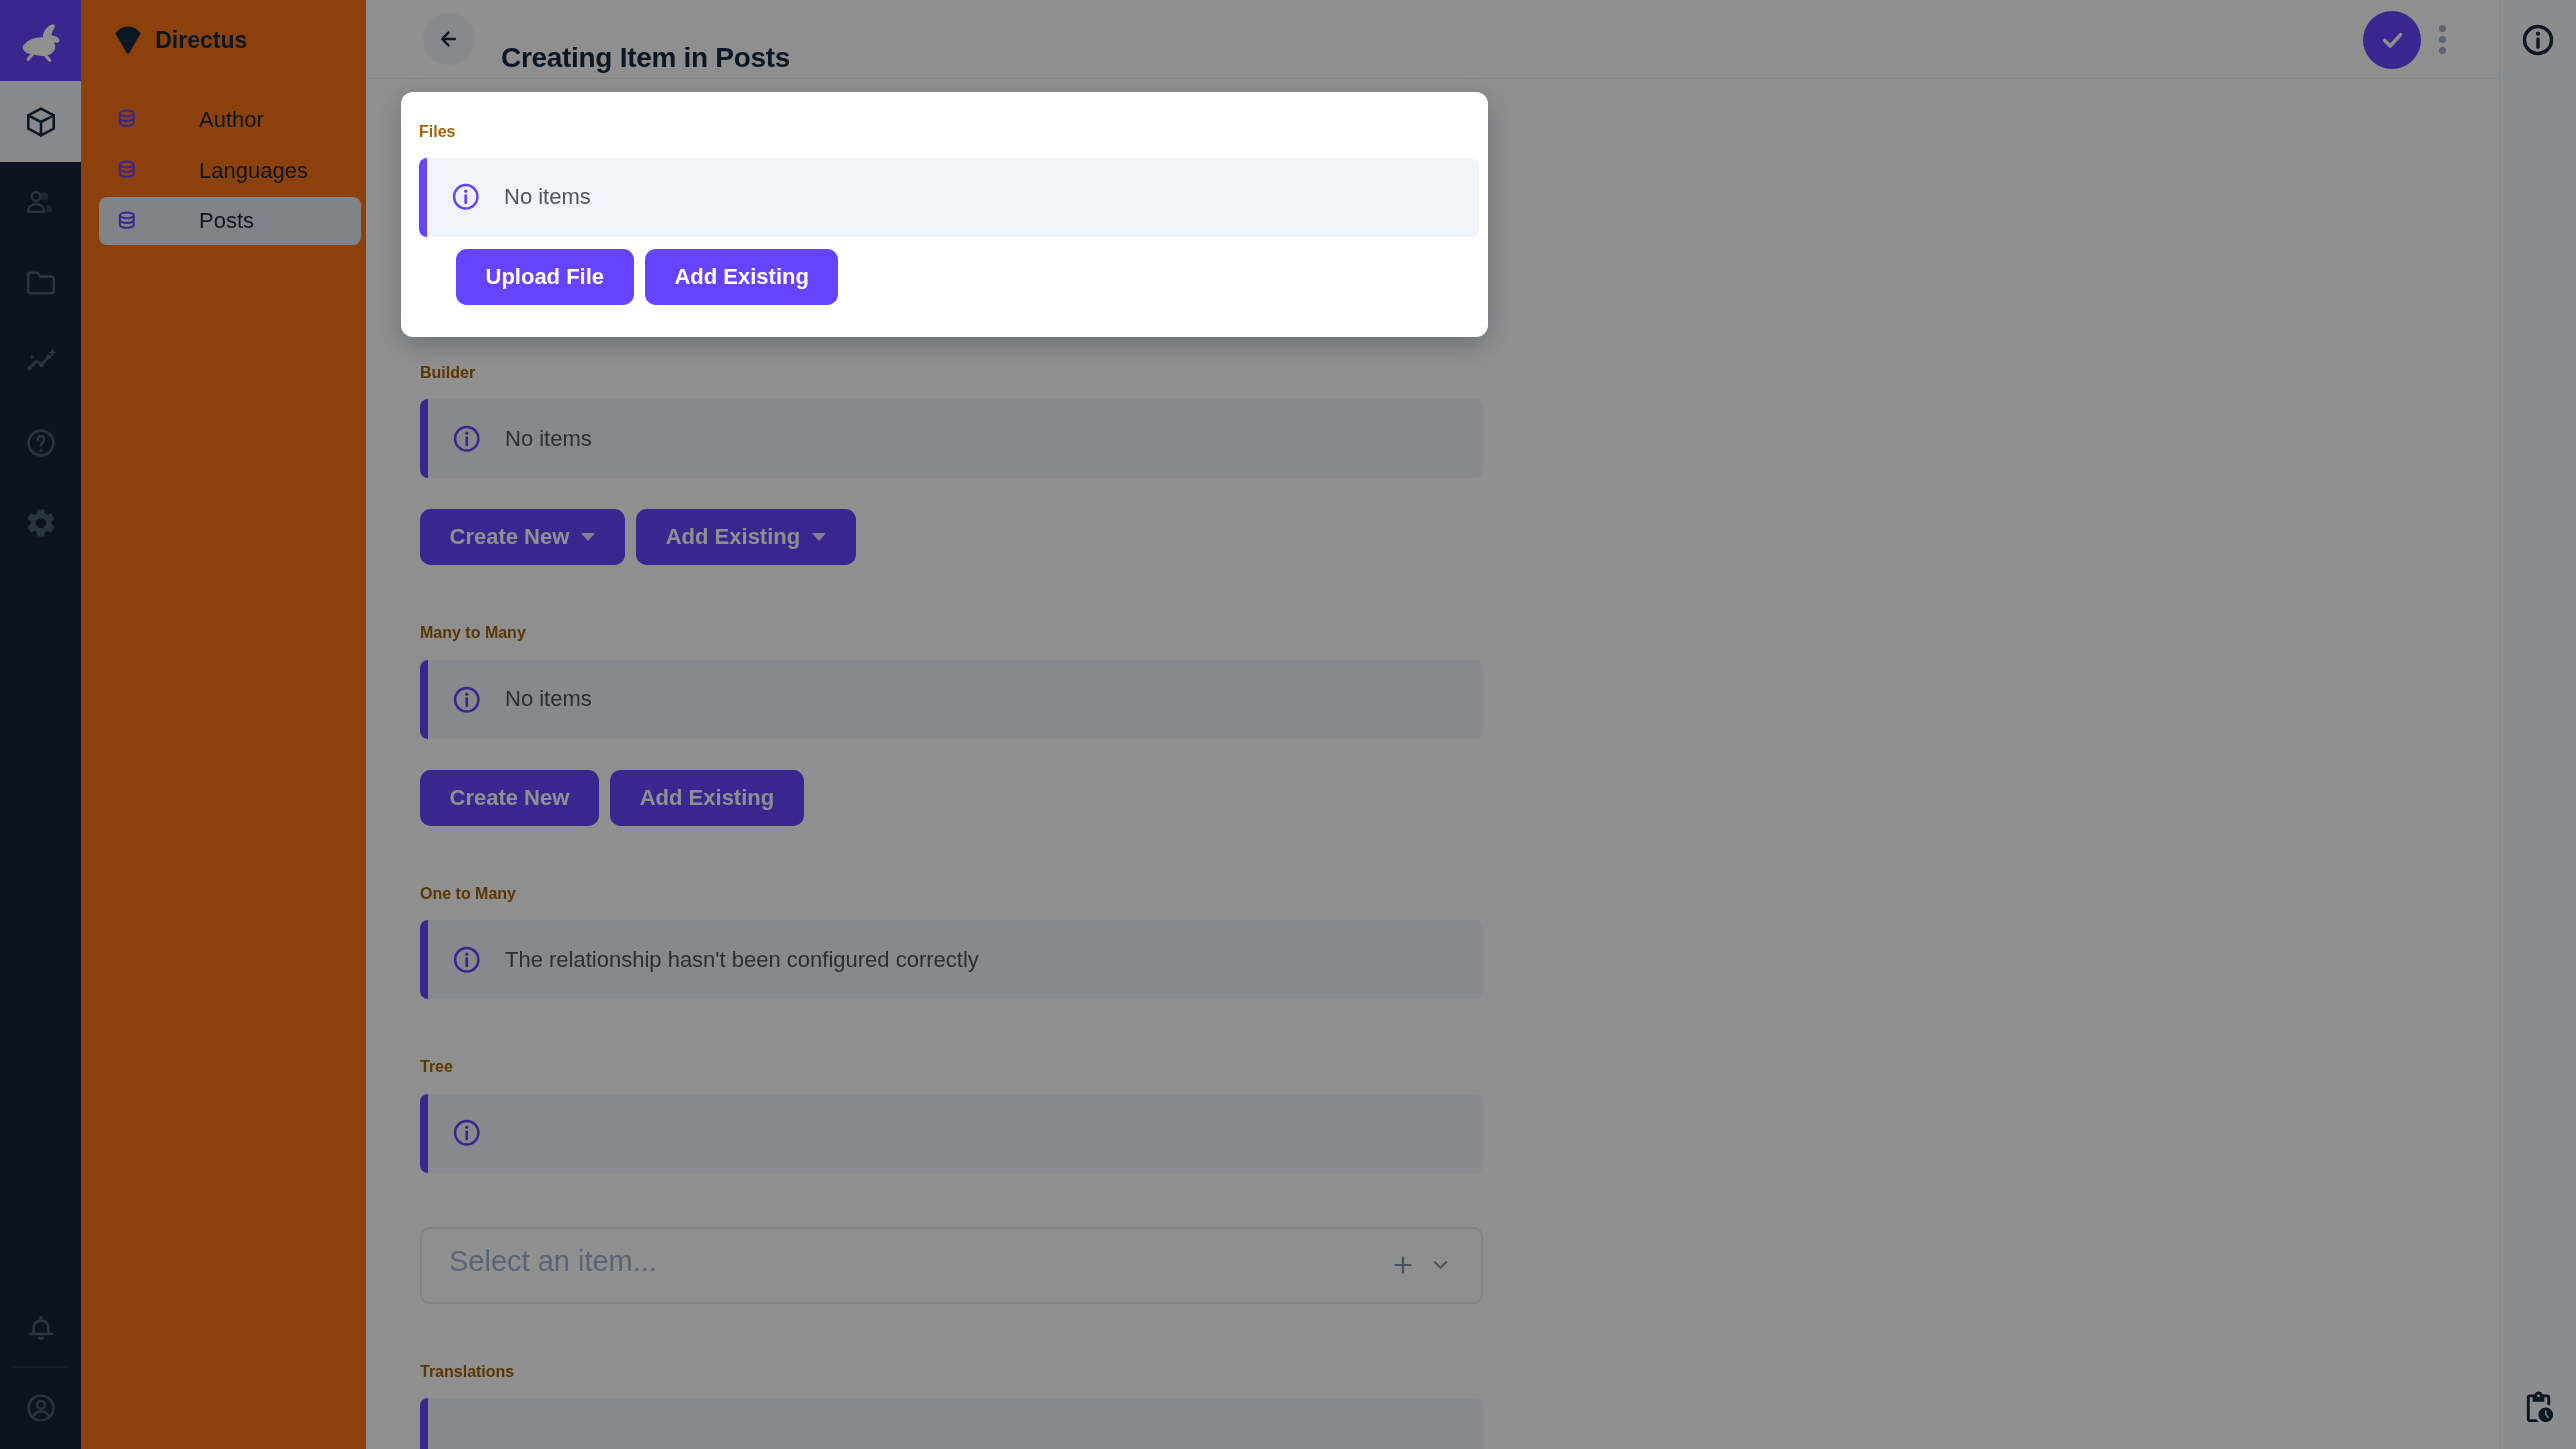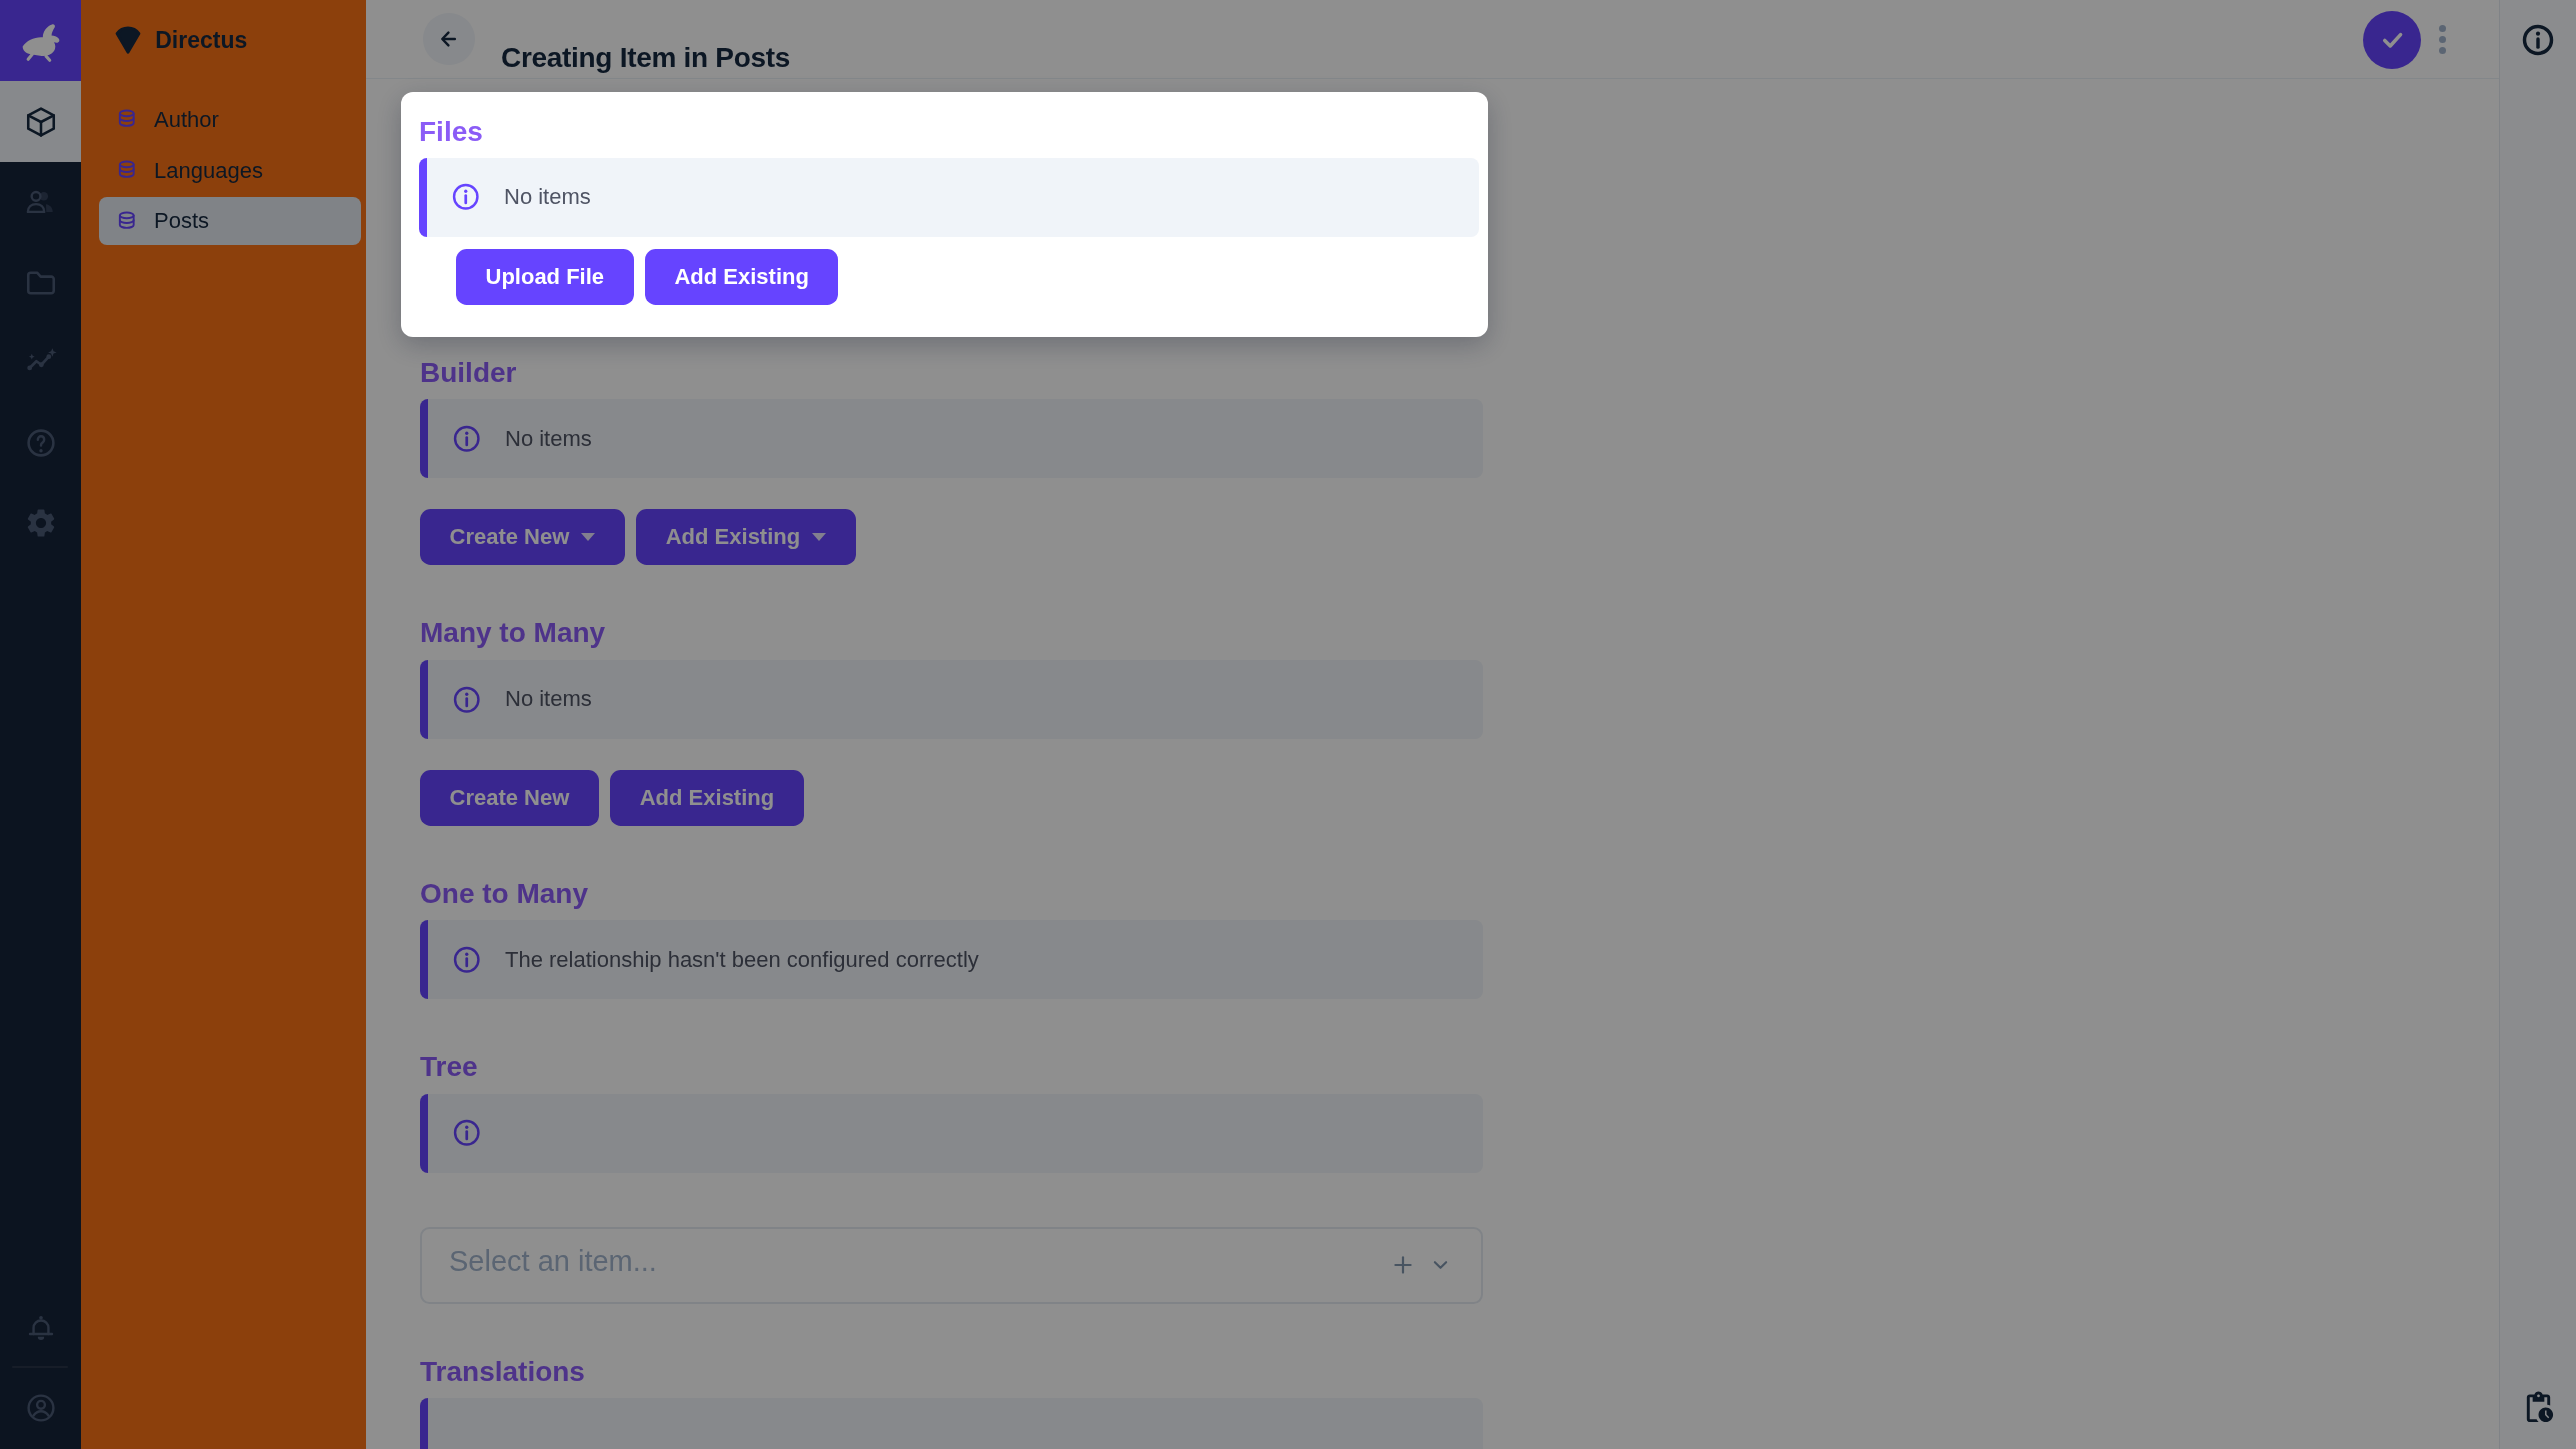--- a/index.html
+++ b/index.html
@@ -13,39 +13,39 @@
   .logo-tile{position:absolute;left:0;top:0;width:81px;height:81px;background:#6644FF;display:flex;align-items:center;justify-content:center;}
   .module-tile{position:absolute;left:0;width:81px;height:81px;display:flex;align-items:center;justify-content:center;}
   .module-tile.active{top:81px;background:#F0F4F9;}
   .mod-icon{position:absolute;left:0;width:81px;display:flex;justify-content:center;}
   .mod-divider{position:absolute;left:12px;width:56px;height:2px;background:#2A3548;border-radius:1.3px;}
   
   .nav{position:absolute;left:81px;top:0;width:285px;height:1449px;background:#f97316;z-index:1;}
   .nav-header{position:absolute;left:0;top:0;width:285px;height:81px;display:flex;align-items:center;padding-left:29.5px;box-sizing:border-box;}
   .nav-header .proj{margin-left:10.7px;font-size:23px;font-weight:600;color:#172940;}
   .nav-items{position:absolute;left:0;top:96px;width:285px;list-style:none;margin:0;padding:0;}
-  .nav-item{height:48px;margin:0 5.4px 2.7px 18px;border-radius:8px;display:flex;align-items:center;padding-left:14.8px;box-sizing:border-box;cursor:pointer;}
+  .nav-item{height:48px;margin:0 5.4px 2.7px 18px;border-radius:8px;display:flex;align-items:center;padding-left:14.8px;box-sizing:border-box;cursor:pointer;gap:45px;}
   .nav-item.active{background:#E4EAF1;}
   .nav-item .lbl{margin-left:14.8px;font-size:22px;font-weight:500;color:#172940;}
   
   .header{position:absolute;left:366px;top:0;width:2133px;height:79px;background:#fff;border-bottom:1.3px solid #EAF0F6;box-sizing:border-box;z-index:1;}
   .back-btn{position:absolute;left:57px;top:13.4px;width:52px;height:52px;border-radius:50%;background:#F0F4F9;display:flex;align-items:center;justify-content:center;cursor:pointer;}
   .page-title{position:absolute;left:135px;top:0;height:79px;display:flex;align-items:center;font-size:28px;font-weight:700;color:#172940;letter-spacing:-0.3px;}
   .check-btn{position:absolute;right:78px;top:10.7px;width:58px;height:58px;border-radius:50%;background:#6644FF;display:flex;align-items:center;justify-content:center;cursor:pointer;}
   .kebab{position:absolute;right:52px;top:25px;width:9.4px;height:29.5px;display:flex;flex-direction:column;justify-content:space-between;align-items:center;cursor:pointer;}
   .kebab i{width:7.4px;height:7.4px;border-radius:50%;background:#A2B5CD;}
   
   .rightbar{position:absolute;right:0;top:0;width:77px;height:1449px;background:#F8FAFD;border-left:1.3px solid #E4EAF1;box-sizing:border-box;z-index:1;}
   .rb-top{position:absolute;left:0;top:22px;width:76px;display:flex;justify-content:center;cursor:pointer;}
   .rb-bottom{position:absolute;left:0;top:1390px;width:76px;display:flex;justify-content:center;cursor:pointer;}
   
   .content{position:absolute;left:366px;top:79px;width:2133px;height:1370px;background:#fff;z-index:1;}
   .form{position:absolute;left:54px;top:0;width:1063px;padding-top:280px;}
   .field{margin-bottom:54px;}
-  .field-label{height:27px;line-height:27px;font-size:28px;font-weight:600;color:#8b5cf6;margin-bottom:13.4px;}
+  .field-label{height:27px;line-height:27px;font-size:16px;font-weight:600;color:#a16207;margin-bottom:13.4px;}
   .notice{height:79px;background:#F0F4F9;border-left:8px solid #6644FF;border-radius:8px;display:flex;align-items:center;box-sizing:border-box;padding-left:24px;}
   .notice .ntext{margin-left:23.5px;font-size:22px;color:#4F5464;}
   .btn-row{margin-top:31px;display:flex;gap:11.4px;}
   .btn{height:56px;border:none;border-radius:10.7px;background:#6644FF;color:#fff;font-family:inherit;font-size:22px;font-weight:600;padding:0 29.5px;display:flex;align-items:center;gap:12px;cursor:pointer;}
   .caret{width:0;height:0;border-left:7.4px solid transparent;border-right:7.4px solid transparent;border-top:8.7px solid rgba(255,255,255,0.85);}
   .select-box{position:relative;height:77px;border:2px solid #E4EAF1;border-radius:9.4px;background:#fff;box-sizing:border-box;}
   .select-box input{position:absolute;left:0;top:0;width:100%;height:100%;border:none;outline:none;background:transparent;font-family:inherit;font-size:29px;color:#172940;padding:0 121px 8px 27px;box-sizing:border-box;}
   .select-box input::placeholder{color:#A2B5CD;}
   .sel-ic{position:absolute;top:50%;transform:translateY(-50%);cursor:pointer;display:flex;}
   .sel-plus{right:64px;}

